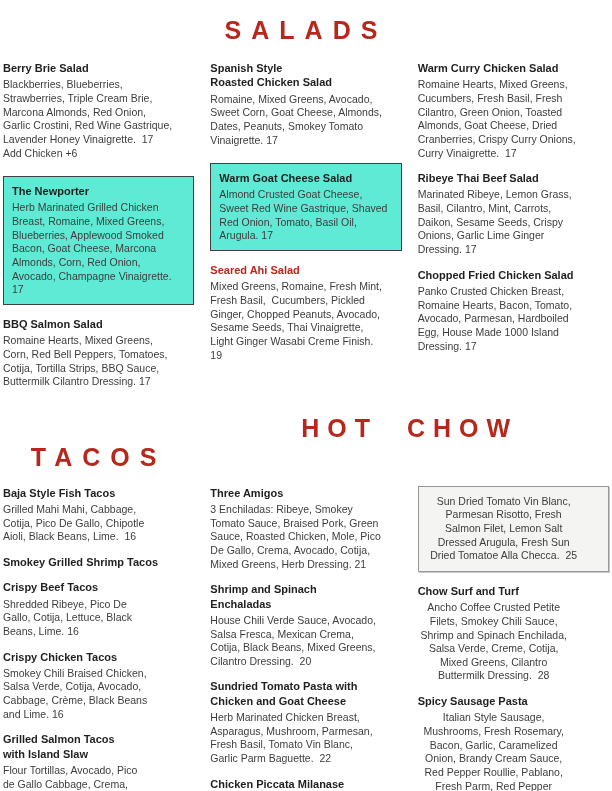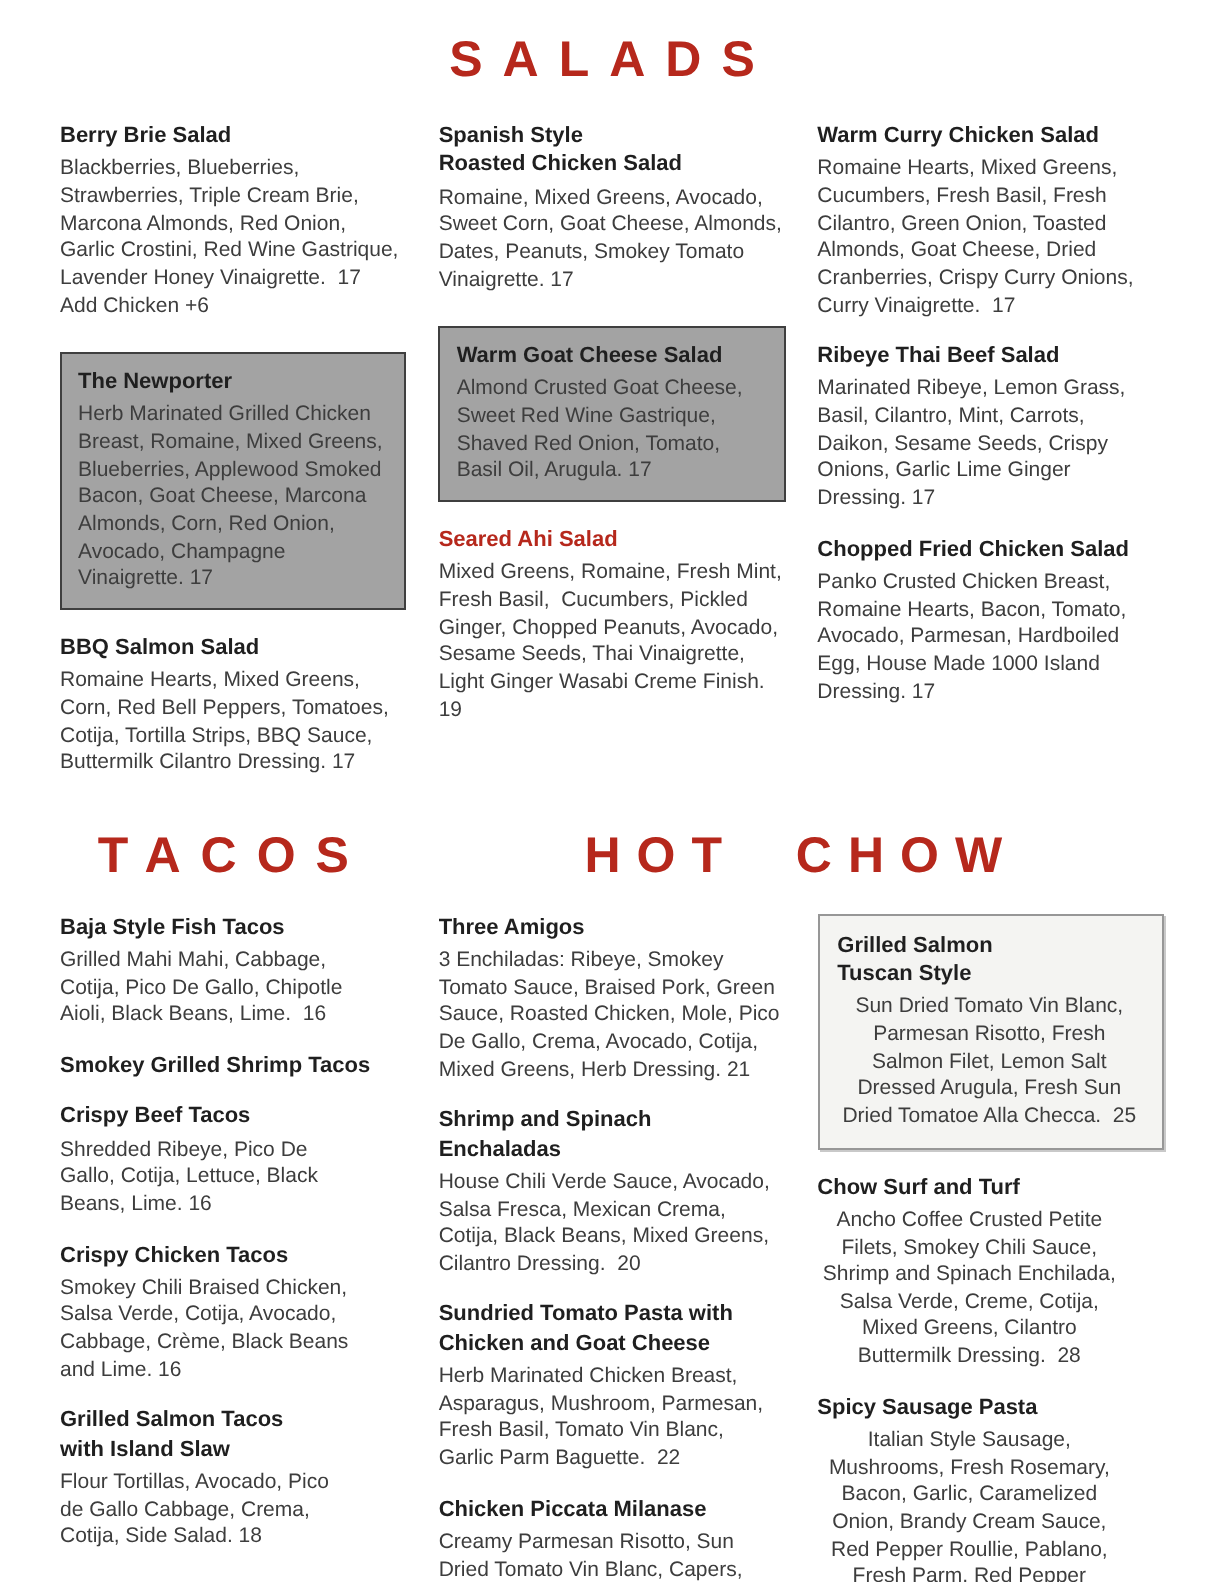--- a/index.html
+++ b/index.html
@@ -3,21 +3,21 @@
 <meta charset="utf-8">
 <style>
   html, body { margin: 0; padding: 0; }
   body {
     width: 612px; height: 791px;
     background: #ffffff;
     font-family: "Liberation Sans", sans-serif;
     color: #3d3d3d;
     overflow: hidden;
   }
-  .page { box-sizing: border-box; width: 612px; height: 791px; padding: 12px 30px 10px; }
+  .page { box-sizing: border-box; width: 612px; height: 791px; padding: 12px 3px 10px; }
 
   .section-heading {
     color: #b6281c;
     font-size: 25px;
     font-weight: bold;
     letter-spacing: 10px;
     text-align: center;
     margin: 4px 0 16px;
     white-space: nowrap;
   }
@@ -50,21 +50,21 @@
     color: #3d3d3d;
     white-space: pre-wrap;
     max-width: 172px;
   }
   .red-title { color: #b6281c; }
 
   .box {
     border: 1.5px solid #3f3f3f;
     padding: 7px 8px;
     margin: 16px 0 12px;
-    background: #a3a3a3;
+    background: #5eead4;
   }
   .box .item { margin-bottom: 0; }
 
   .panel {
     background: #f4f4f2;
     border: 1px solid #979797;
     box-shadow: 1px 1px 0 #c9c9c9;
     padding: 8px 9px;
     margin: 0 0 12px;
   }
@@ -127,22 +127,22 @@
         <p class="item-desc">Marinated Ribeye, Lemon Grass, Basil, Cilantro, Mint, Carrots, Daikon, Sesame Seeds, Crispy Onions, Garlic Lime Ginger Dressing. 17</p>
       </div>
       <div class="item">
         <h3 class="item-title">Chopped Fried Chicken Salad</h3>
         <p class="item-desc">Panko Crusted Chicken Breast, Romaine Hearts, Bacon, Tomato, Avocado, Parmesan, Hardboiled Egg, House Made 1000 Island Dressing. 17</p>
       </div>
     </div>
   </div>
 
   <div class="grid headings-row">
+    <h1 class="section-heading heading-hotchow span-two">HOT CHOW</h1>
     <h1 class="section-heading">TACOS</h1>
-    <h1 class="section-heading heading-hotchow span-two">HOT CHOW</h1>
   </div>
 
   <div class="grid">
     <div class="col">
       <div class="item">
         <h3 class="item-title">Baja Style Fish Tacos</h3>
         <p class="item-desc tacos-desc">Grilled Mahi Mahi, Cabbage, Cotija, Pico De Gallo, Chipotle Aioli, Black Beans, Lime.  16</p>
       </div>
       <div class="item">
         <h3 class="item-title">Smokey Grilled Shrimp Tacos</h3>
@@ -179,22 +179,20 @@
       </div>
       <div class="item">
         <h3 class="item-title">Chicken Piccata Milanase</h3>
         <p class="item-desc">Creamy Parmesan Risotto, Sun Dried Tomato Vin Blanc, Capers, Lemon White Wine Sauce, Grilled Asparagus.  24</p>
       </div>
     </div>
 
     <div class="col">
       <div class="panel">
         <div class="item">
-          <h3 class="item-title">Grilled Salmon
-Tuscan Style</h3>
           <p class="item-desc rightcol-desc">Sun Dried Tomato Vin Blanc, Parmesan Risotto, Fresh Salmon Filet, Lemon Salt Dressed Arugula, Fresh Sun Dried Tomatoe Alla Checca.  25</p>
         </div>
       </div>
       <div class="item">
         <h3 class="item-title">Chow Surf and Turf</h3>
         <p class="item-desc rightcol-desc">Ancho Coffee Crusted Petite Filets, Smokey Chili Sauce, Shrimp and Spinach Enchilada, Salsa Verde, Creme, Cotija, Mixed Greens, Cilantro Buttermilk Dressing.  28</p>
       </div>
       <div class="item">
         <h3 class="item-title">Spicy Sausage Pasta</h3>
         <p class="item-desc rightcol-desc">Italian Style Sausage, Mushrooms, Fresh Rosemary, Bacon, Garlic, Caramelized Onion, Brandy Cream Sauce, Red Pepper Roullie, Pablano, Fresh Parm, Red Pepper Flakes, Toasted Garlic Baguette.  23</p>

